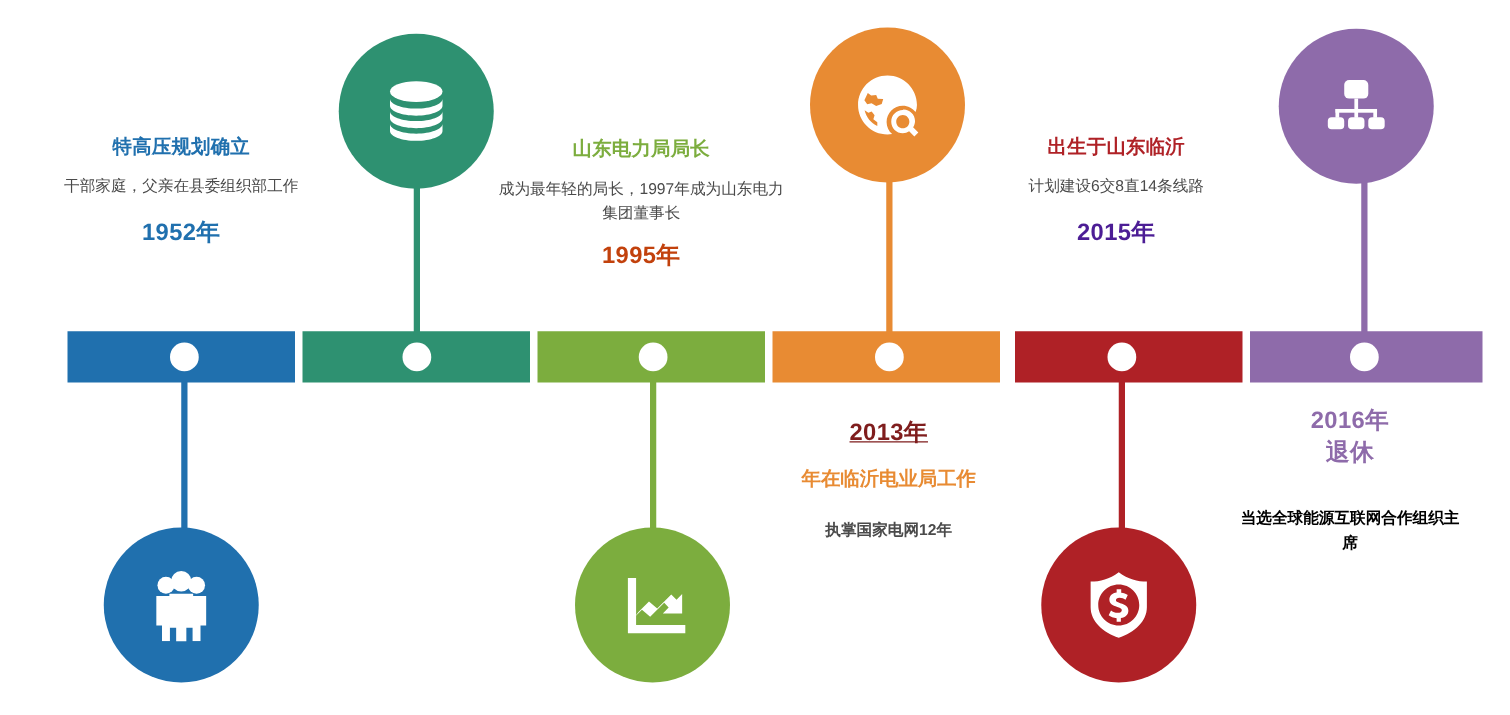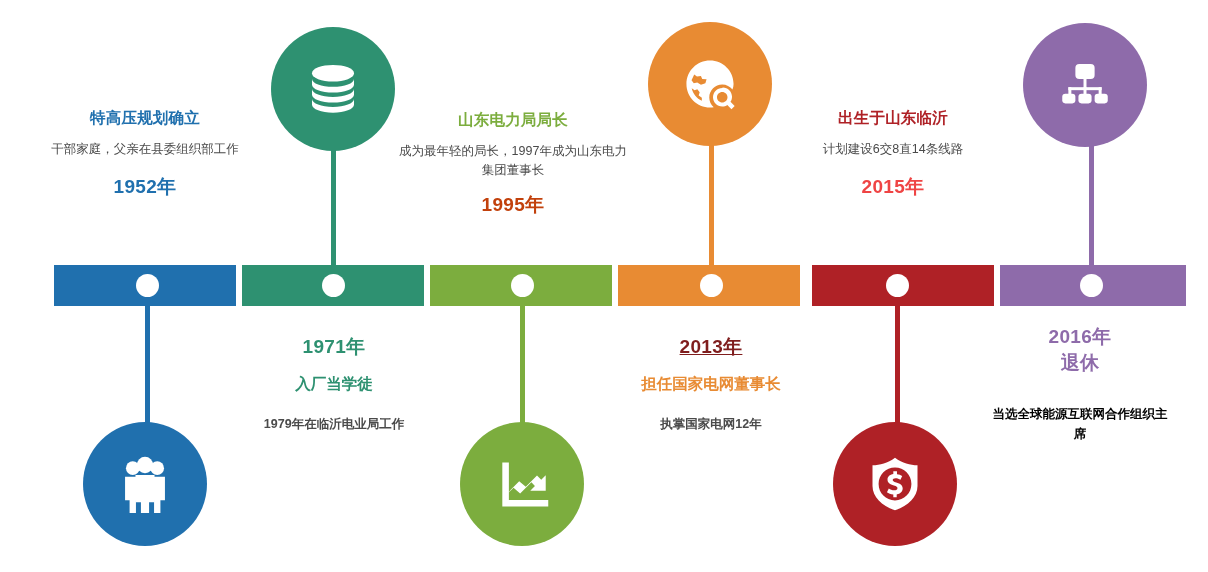--- a/index.html
+++ b/index.html
@@ -165,32 +165,27 @@
 
   <div class="txt" style="left:388px;top:110px;width:250px;">
     <div class="t-title" style="color:#7CAD3E;">山东电力局局长</div>
     <div class="t-desc" style="padding:0 6px;">成为最年轻的局长，1997年成为山东电力集团董事长</div>
     <div class="t-year" style="color:#c2410c;margin-top:14px;">1995年</div>
   </div>
 
   <div class="txt" style="left:768px;top:108px;width:250px;">
     <div class="t-title" style="color:#AF2126;">出生于山东临沂</div>
     <div class="t-desc">计划建设6交8直14条线路</div>
-    <div class="t-year" style="color:#ef4444;">2015年</div>
+    <div class="t-year" style="color:#4c1d95;">2015年</div>
   </div>
 
-  <div class="txt" style="left:209px;top:334px;width:250px;">
-    <div class="t-year-first" style="color:#2E9171;">1971年</div>
-    <div class="t-title-sub" style="color:#2E9171;">入厂当学徒</div>
-    <div class="t-desc-sub">1979年在临沂电业局工作</div>
-  </div>
 
   <div class="txt" style="left:586px;top:334px;width:250px;">
     <div class="t-year-first" style="color:#7f1d1d;text-decoration:underline;">2013年</div>
-    <div class="t-title-sub" style="color:#E88B33;">担任国家电网董事长</div>
+    <div class="t-title-sub" style="color:#E88B33;">年在临沂电业局工作</div>
     <div class="t-desc-sub">执掌国家电网12年</div>
   </div>
 
   <div class="txt" style="left:968px;top:324px;width:224px;text-align:center;">
     <div class="t-year-first" style="color:#8E6BAA;">2016年</div>
     <div class="t-year-first" style="color:#8E6BAA;">退休</div>
     <div class="t-desc-narrow" style="padding:0 22px;">当选全球能源互联网合作组织主席</div>
   </div>
 
 </div>

